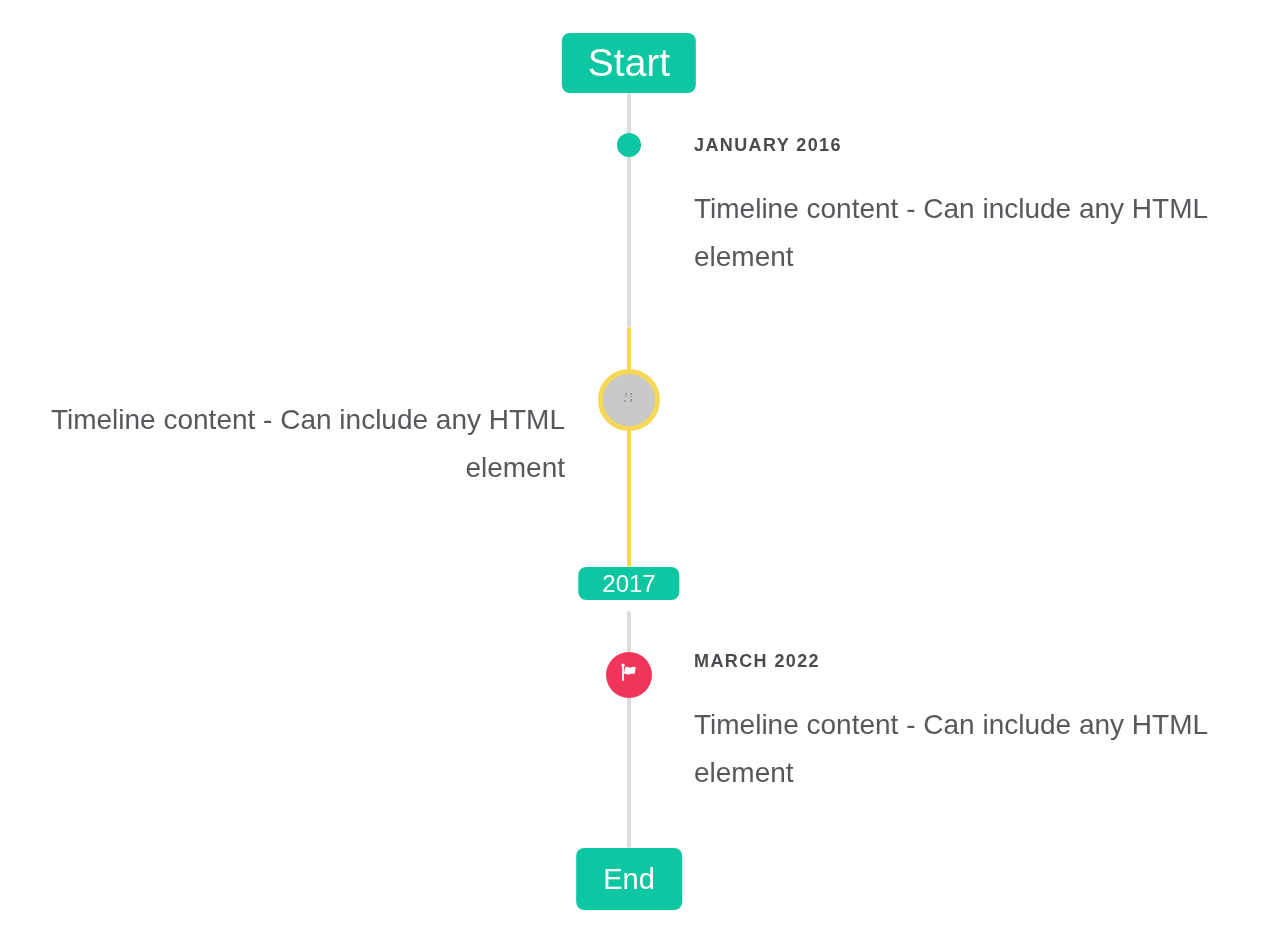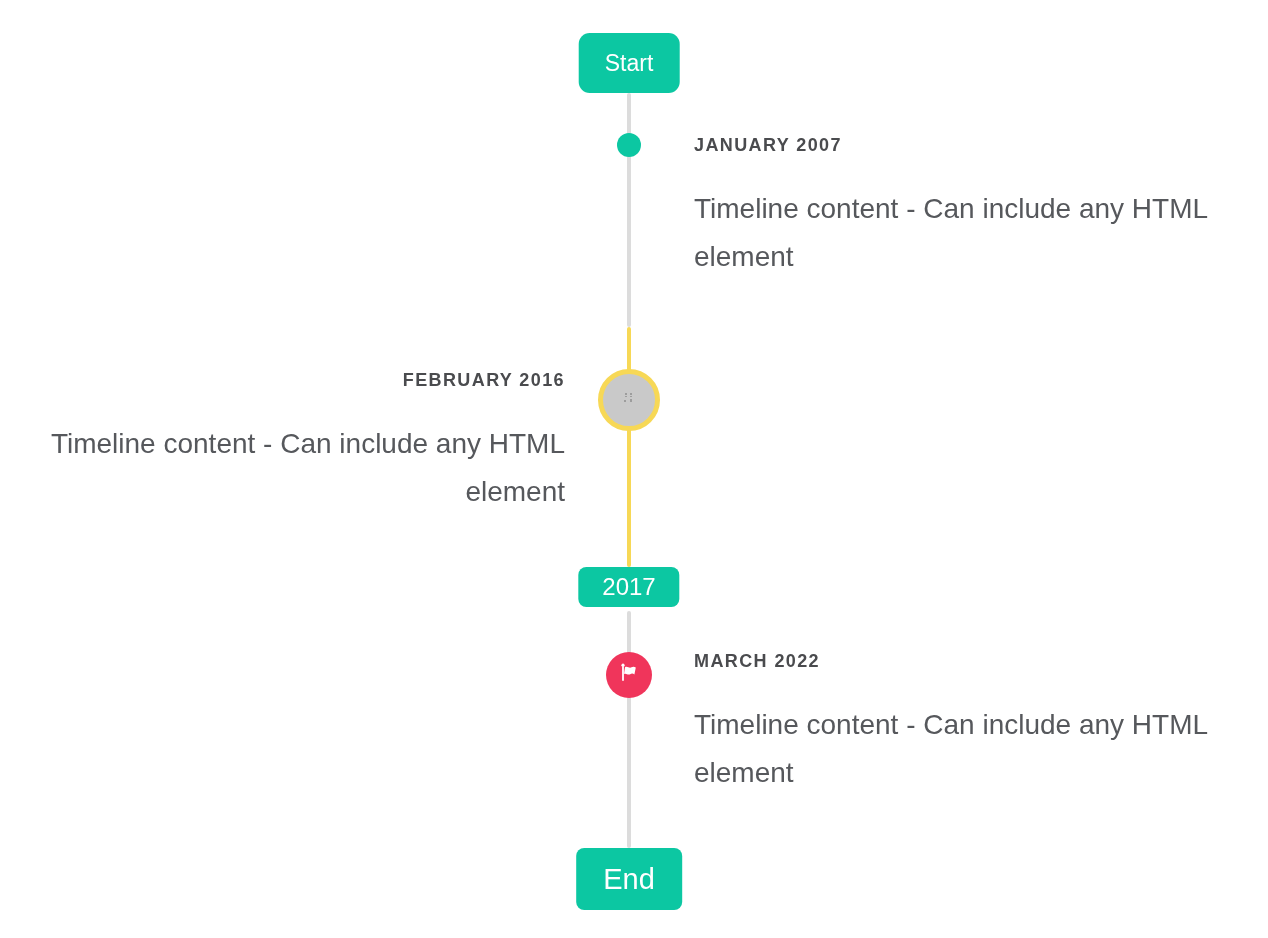--- a/index.html
+++ b/index.html
@@ -36,22 +36,22 @@
     transform: translateX(-50%);
     display: flex;
     align-items: center;
     justify-content: center;
     background: var(--accent-teal, #0cc7a2);
     color: #ffffff;
     border-radius: 8px;
     box-sizing: border-box;
     z-index: 3;
   }
-  .badge-start { top: 33px;  height: 60px; padding: 0 26px; font-size: 23px; border-radius: 11px; }
-  .badge-year  { top: 567px; height: 40px; padding: 0 24px; font-size: 24px; }
+  .badge-start { top: 33px;  height: 60px; padding: 0 26px; font-size: 39px; }
+  .badge-year  { top: 567px; height: 33px; padding: 0 24px; font-size: 24px; }
   .badge-end   { top: 848px; height: 62px; padding: 0 27px; font-size: 29px; justify-content: center; }
 
   
   .marker { position: absolute; z-index: 2; }
 
   .dot-teal {
     left: 617px; top: 133px;
     width: 24px; height: 24px;
     border-radius: 50%;
     background: var(--accent-teal, #0cc7a2);
@@ -112,40 +112,39 @@
   <div class="spine-seg seg-gray seg-1"></div>
   <div class="spine-seg seg-yellow seg-2"></div>
   <div class="spine-seg seg-gray seg-3"></div>
 
   <div class="badge badge-start">
     <span>Start</span>
   </div>
 
   <div class="marker dot-teal"></div>
   <div class="item item-right item-1">
-    <div class="item-title">JANUARY 2007</div>
+    <div class="item-title">JANUARY 2016</div>
     <div class="item-content">Timeline content - Can include any HTML element</div>
   </div>
 
   <div class="marker avatar-ring">
     <span>
       <svg width="16" height="16" viewBox="0 0 16 16">
         <g fill="#9d9d9d">
           <rect x="4" y="3" width="2" height="2"></rect>
           <rect x="9" y="3" width="2" height="2"></rect>
           <rect x="4" y="6" width="2" height="1"></rect>
           <rect x="9" y="6" width="2" height="1"></rect>
           <rect x="3" y="10" width="2" height="2"></rect>
           <rect x="9" y="9" width="2" height="3"></rect>
         </g>
       </svg>
     </span>
   </div>
   <div class="item item-left item-2">
-    <div class="item-title">FEBRUARY 2016</div>
     <div class="item-content">Timeline content - Can include any HTML element</div>
   </div>
 
   <div class="badge badge-year">
     <span>2017</span>
   </div>
 
   <div class="marker flag-marker">
     <span>
       <svg width="24" height="24" viewBox="0 0 24 24">

